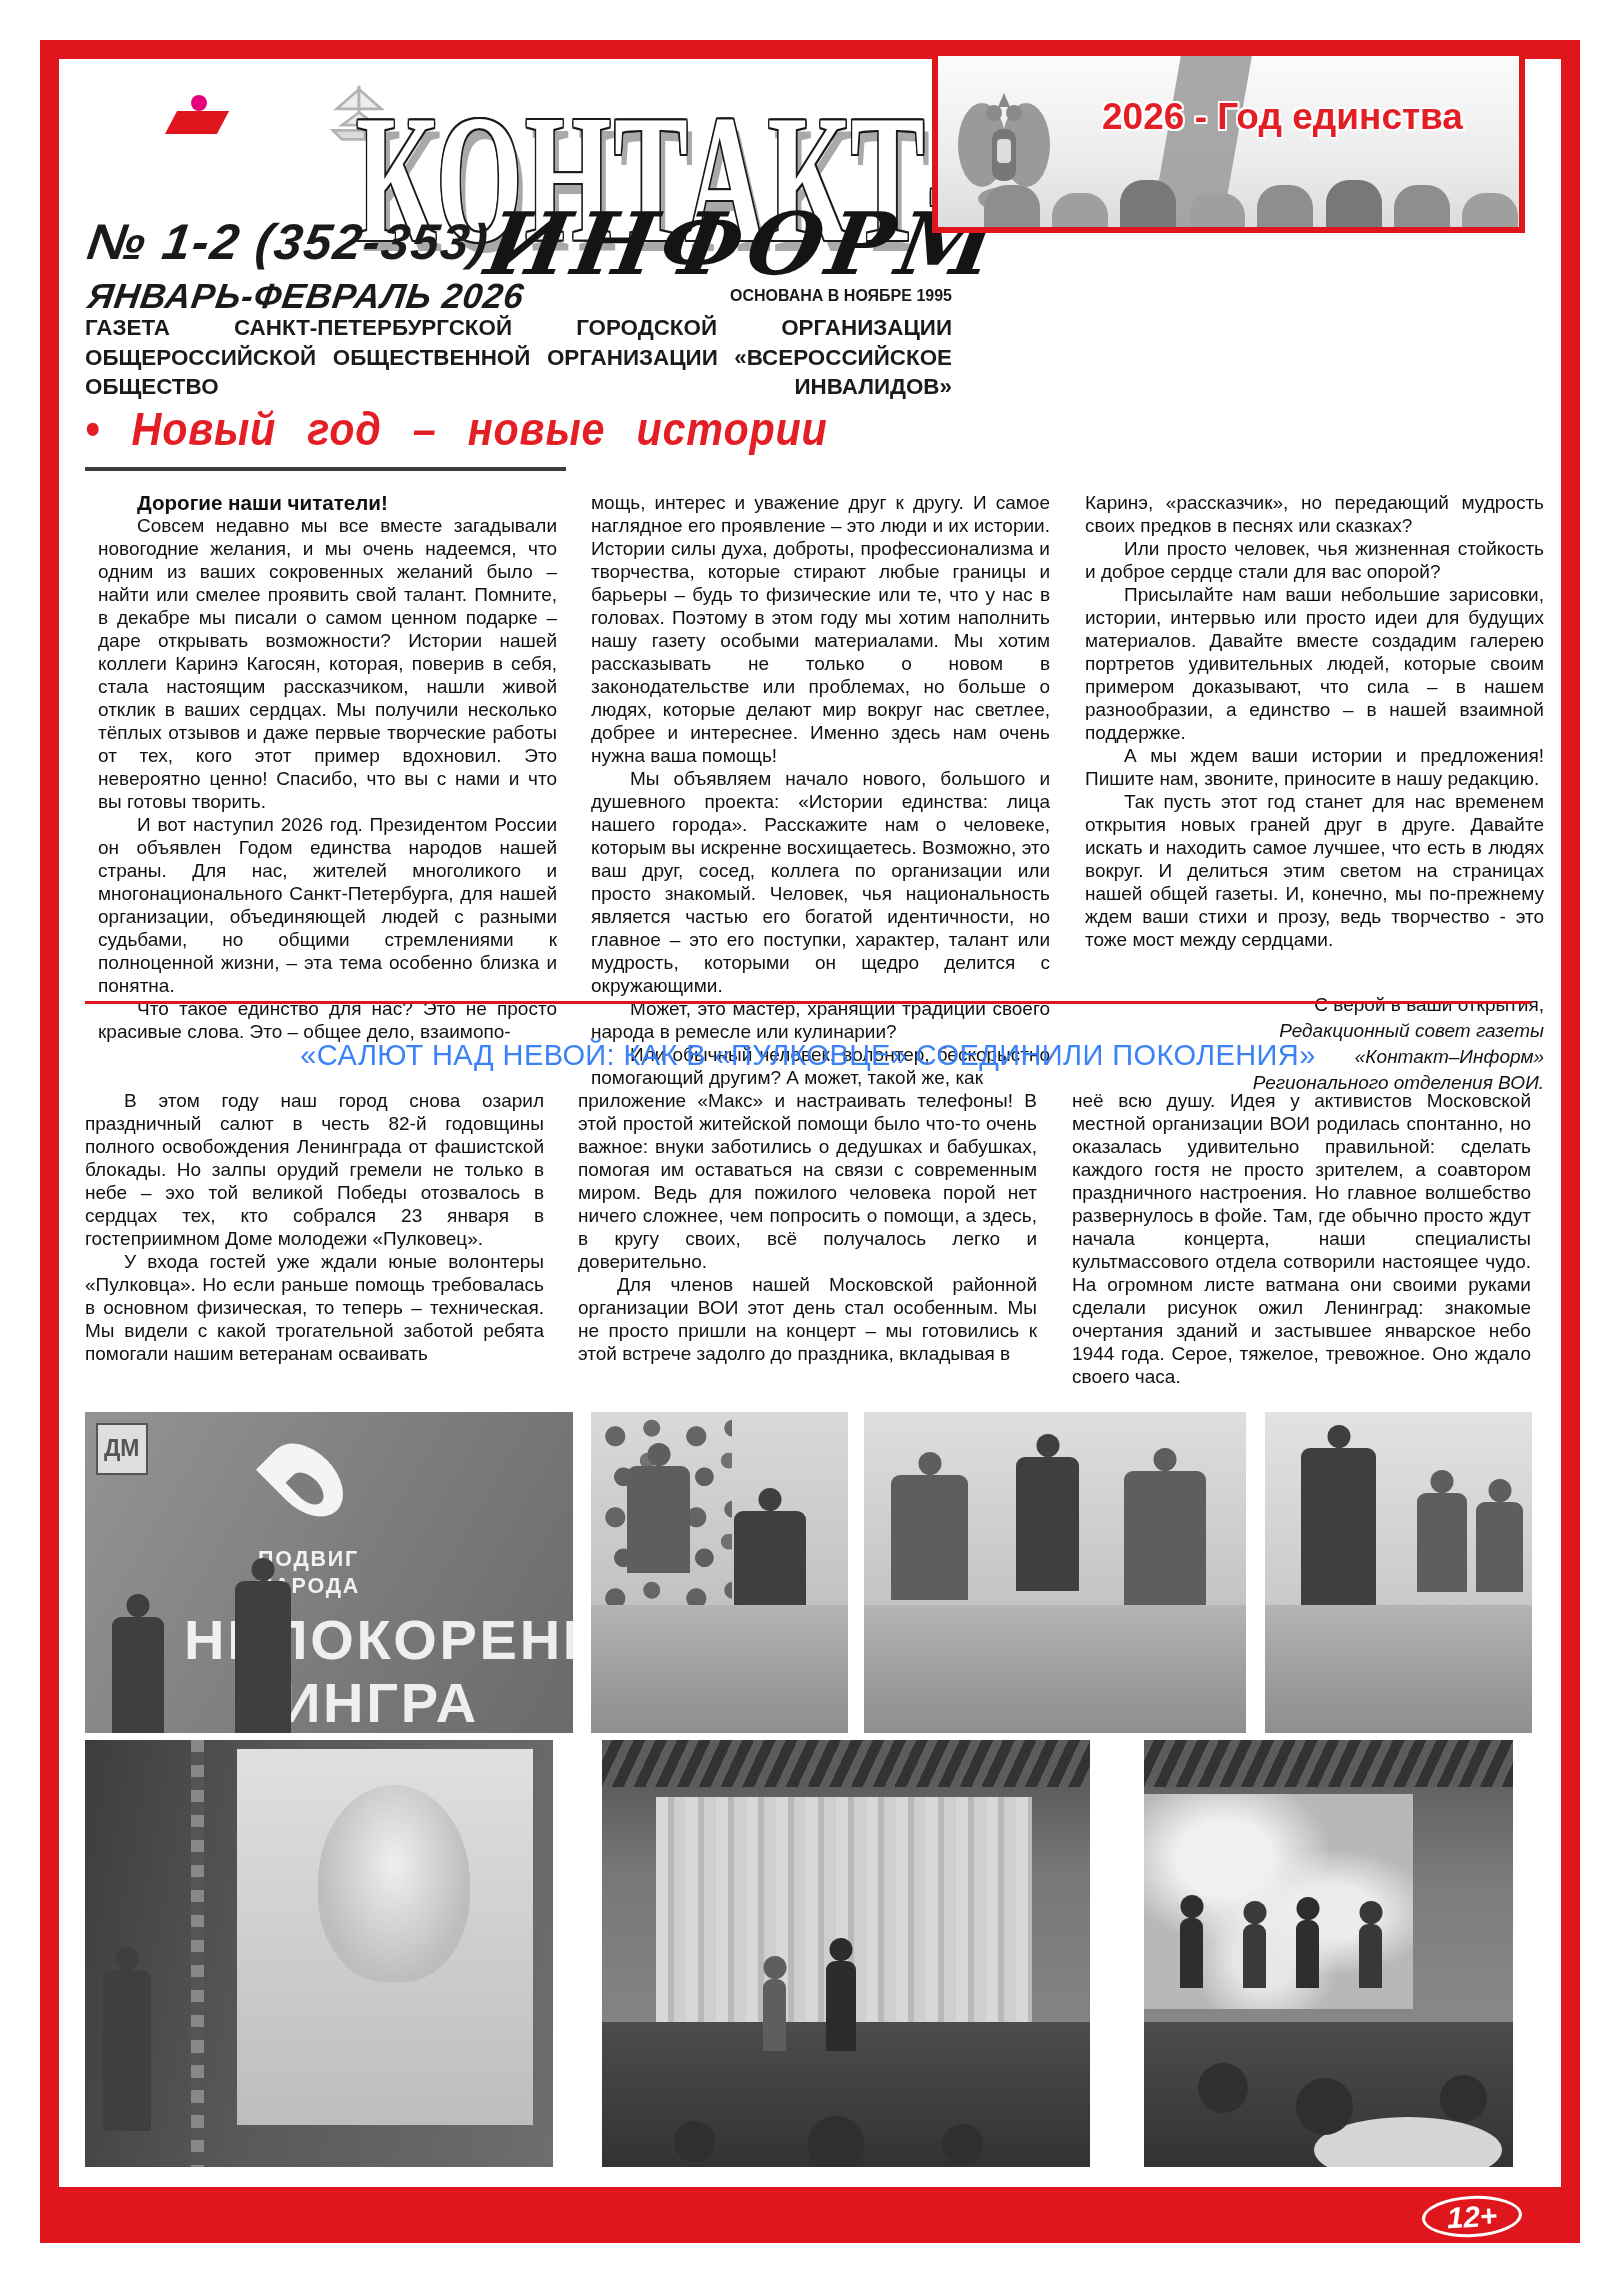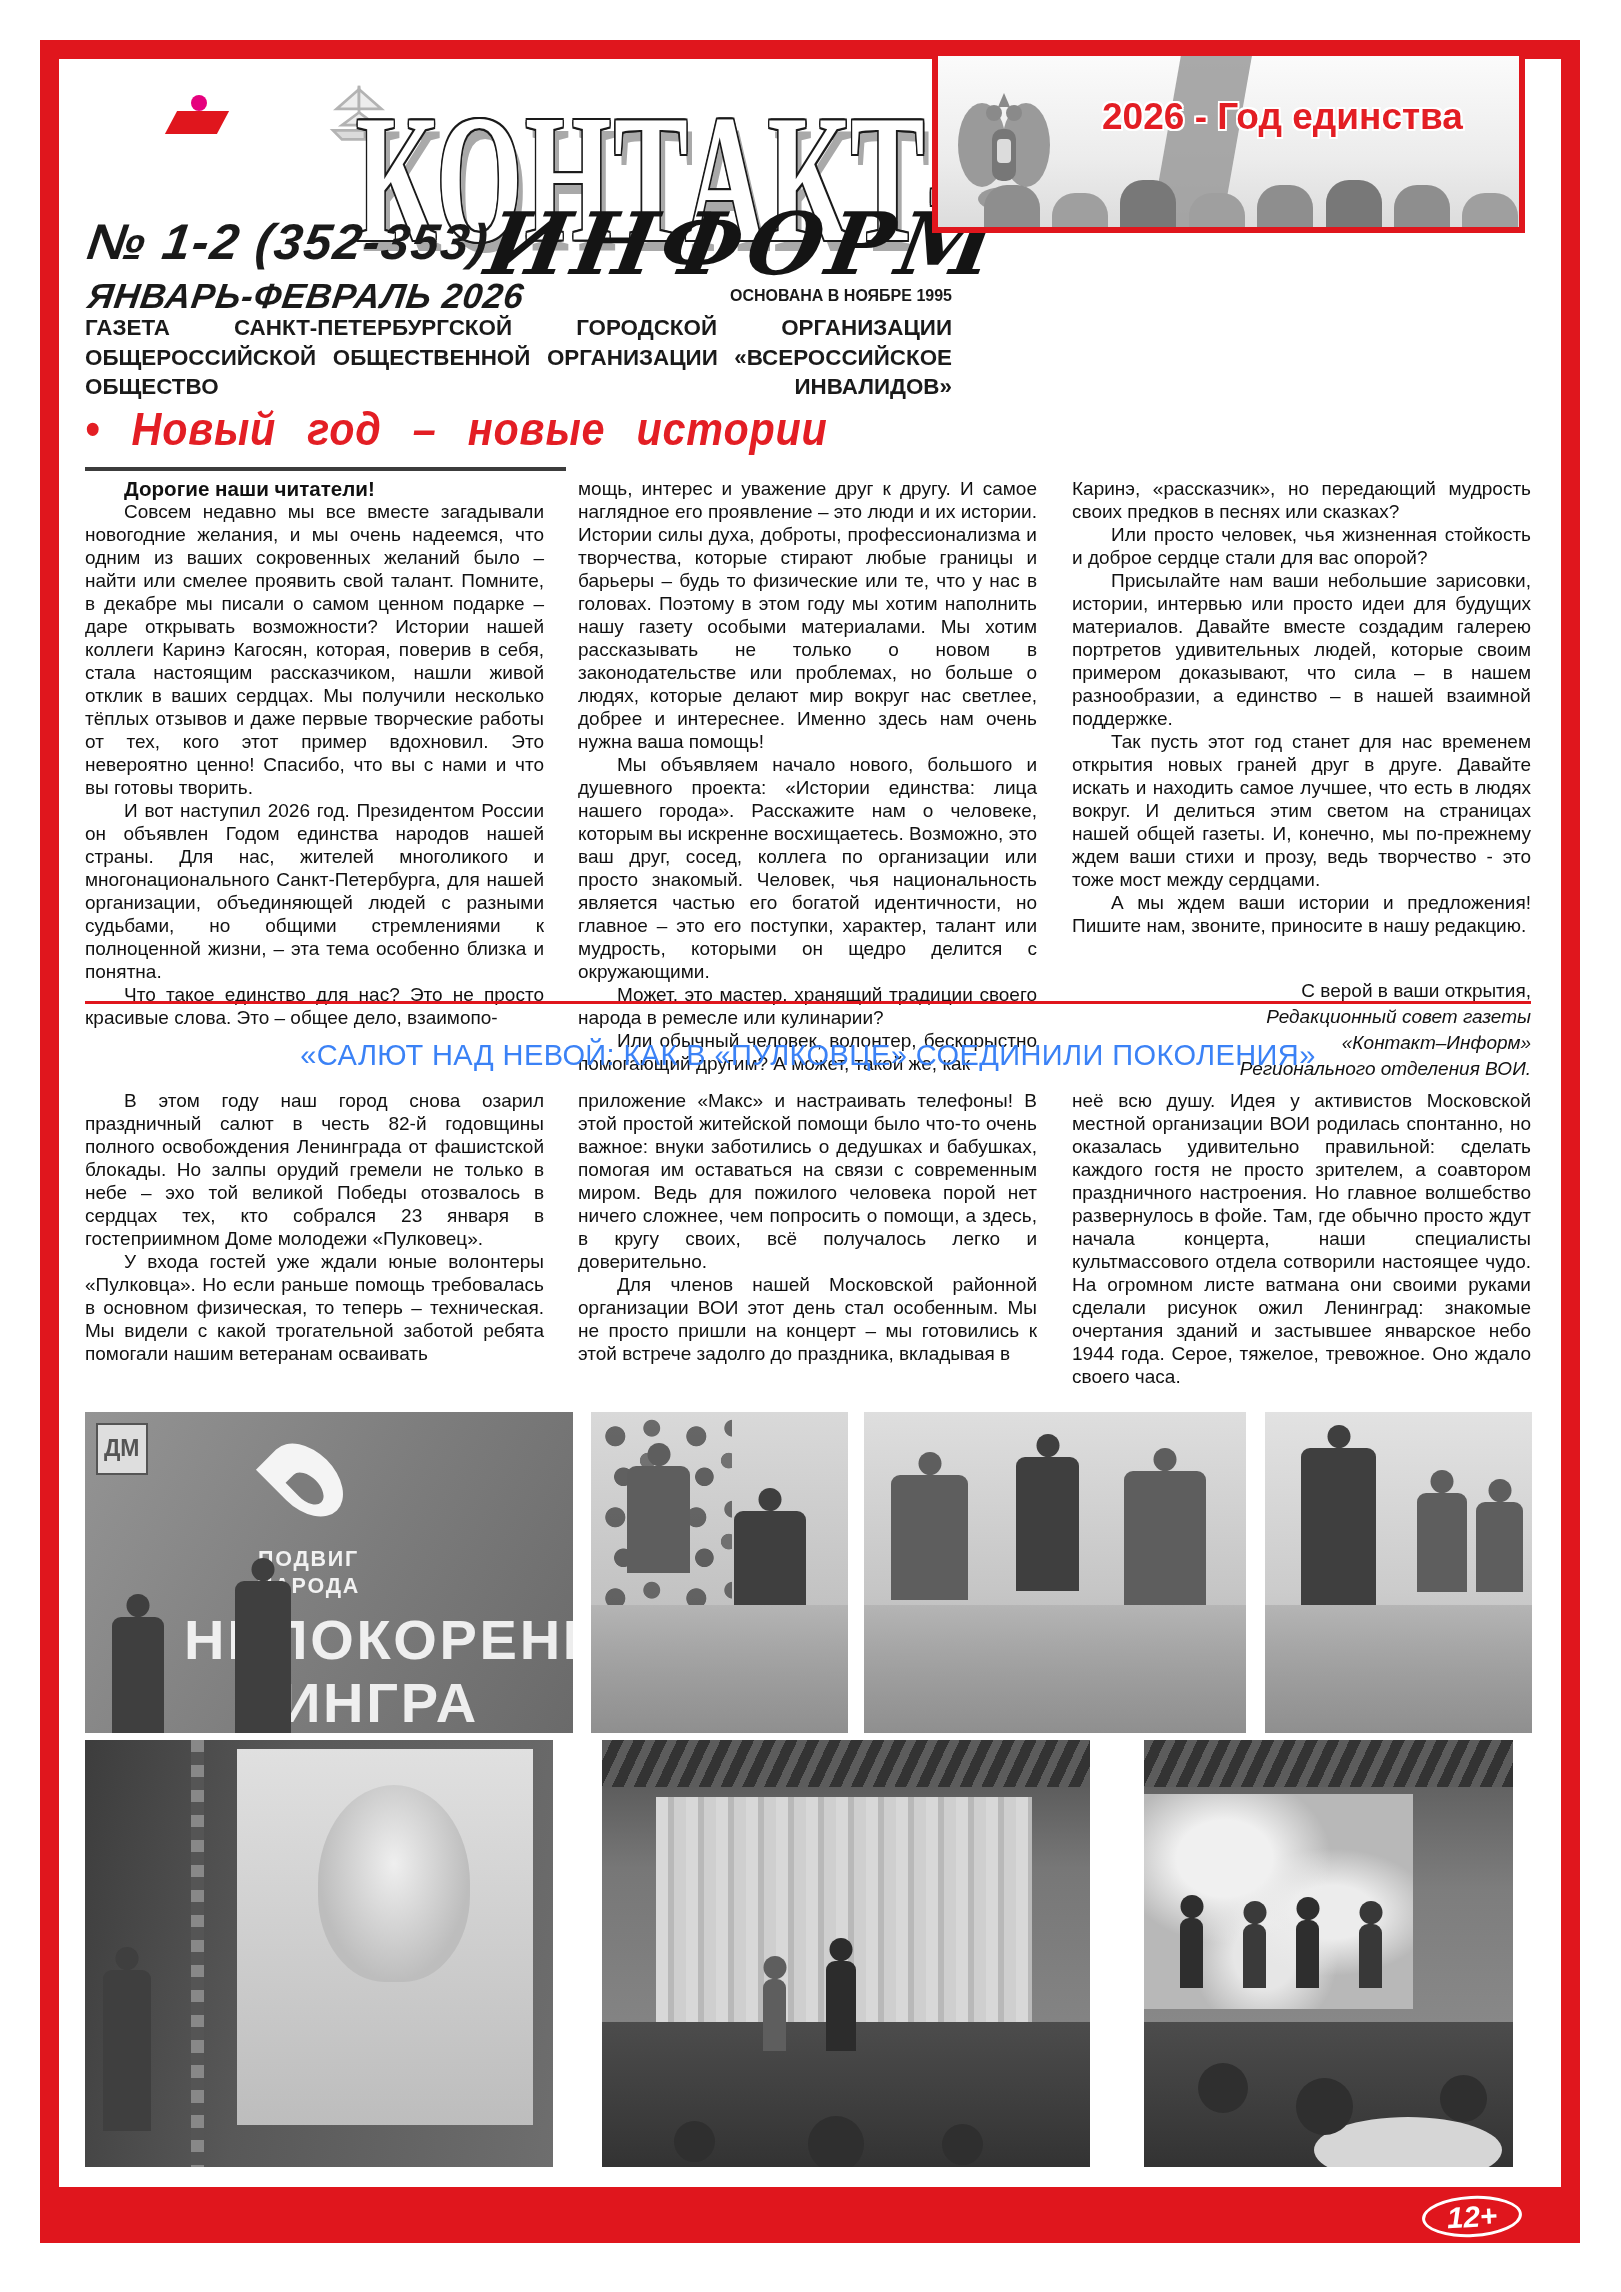--- a/index.html
+++ b/index.html
@@ -65,21 +65,21 @@
   .person:nth-child(5) .head{background:#8a8a8a;}
 
   
   .a1-title{position:absolute;left:85px;top:401px;z-index:2;white-space:nowrap;
             color:#e31e24;font-weight:bold;font-style:italic;font-size:47px;letter-spacing:0.9px;
             word-spacing:21.5px;transform:scaleX(0.88);transform-origin:left;}
   .a1-rule{position:absolute;left:85px;top:467px;width:481px;height:3.6px;background:#3c3c3c;z-index:2;}
 
   .col{position:absolute;width:459px;z-index:2;font-size:19px;line-height:23px;
        text-align:justify;color:#111;}
-  .a1-col{top:477px;}
+  .a1-col{top:491px;margin-left:13px;}
   .c1{left:85px;} .c2{left:578px;} .c3{left:1072px;}
   .salutation{font-weight:bold;font-size:20.6px;text-indent:39px;margin:0 0 22.4px 0;}
   .col p{margin:0;}
   .p-ind{text-indent:39px;}
   .p-cont{text-indent:0;}
   .signature{margin-top:41px;text-align:right;font-size:19px;line-height:26px;}
   .signature .sig-italic{font-style:italic;}
 
   .divider{position:absolute;left:85px;top:1001px;width:1446px;height:2.7px;background:#e0161d;z-index:2;}
 
@@ -208,22 +208,22 @@
   <div class="col a1-col c2">
     <p class="p-cont">мощь, интерес и уважение друг к другу. И самое наглядное его проявление – это люди и их истории. Истории силы духа, доброты, профессионализма и творчества, которые стирают любые границы и барьеры – будь то физические или те, что у нас в головах. Поэтому в этом году мы хотим наполнить нашу газету особыми материалами. Мы хотим рассказывать не только о новом в законодательстве или проблемах, но больше о людях, которые делают мир вокруг нас светлее, добрее и интереснее. Именно здесь нам очень нужна ваша помощь!</p>
     <p class="p-ind">Мы объявляем начало нового, большого и душевного проекта: «Истории единства: лица нашего города». Расскажите нам о человеке, которым вы искренне восхищаетесь. Возможно, это ваш друг, сосед, коллега по организации или просто знакомый. Человек, чья национальность является частью его богатой идентичности, но главное – это его поступки, характер, талант или мудрость, которыми он щедро делится с окружающими.</p>
     <p class="p-ind">Может, это мастер, хранящий традиции своего народа в ремесле или кулинарии?</p>
     <p class="p-ind">Или обычный человек, волонтер, бескорыстно помогающий другим? А может, такой же, как</p>
   </div>
   <div class="col a1-col c3">
     <p class="p-cont">Каринэ, «рассказчик», но передающий мудрость своих предков в песнях или сказках?</p>
     <p class="p-ind">Или просто человек, чья жизненная стойкость и доброе сердце стали для вас опорой?</p>
     <p class="p-ind">Присылайте нам ваши небольшие зарисовки, истории, интервью или просто идеи для будущих материалов. Давайте вместе создадим галерею портретов удивительных людей, которые своим примером доказывают, что сила – в нашем разнообразии, а единство – в нашей взаимной поддержке.</p>
+    <p class="p-ind">А мы ждем ваши истории и предложения! Пишите нам, звоните, приносите в нашу редакцию.</p>
     <p class="p-ind">Так пусть этот год станет для нас временем открытия новых граней друг в друге. Давайте искать и находить самое лучшее, что есть в людях вокруг. И делиться этим светом на страницах нашей общей газеты. И, конечно, мы по-прежнему ждем ваши стихи и прозу, ведь творчество - это тоже мост между сердцами.</p>
-    <p class="p-ind">А мы ждем ваши истории и предложения! Пишите нам, звоните, приносите в нашу редакцию.</p>
     <div class="signature">
       <div>С верой в ваши открытия,</div>
       <div class="sig-italic">Редакционный совет газеты</div>
       <div class="sig-italic">«Контакт–Информ»</div>
       <div class="sig-italic">Регионального отделения ВОИ.</div>
     </div>
   </div>
 
   <div class="divider"></div>
 

